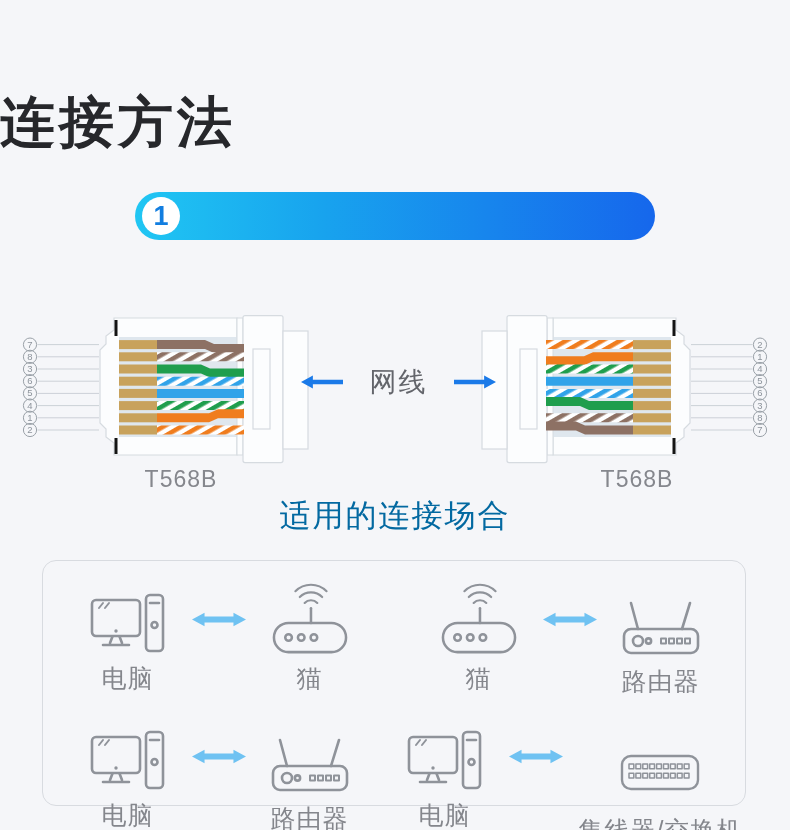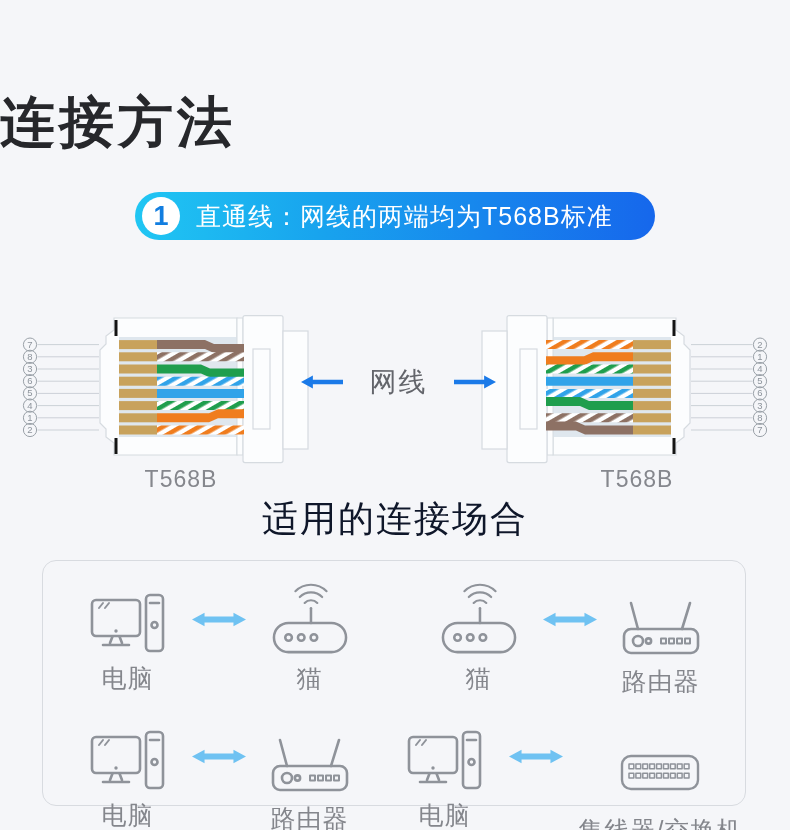--- a/index.html
+++ b/index.html
@@ -27,21 +27,21 @@
   .banner-text{color:#ffffff;font-size:25px;margin-left:16px;letter-spacing:1px;white-space:nowrap;}
   .conn-svg{top:315px;}
   .cable-row{
     top:369px;left:301px;width:195px;height:26px;
     display:flex;align-items:center;justify-content:space-between;
   }
   .cable-label{font-size:27px;color:#63656b;letter-spacing:2px;}
   .t568-label{top:466px;width:200px;text-align:center;font-size:23px;color:#85878d;letter-spacing:1px;}
   .scenarios-title{
     top:495px;left:0;width:790px;text-align:center;margin:0;
-    font-size:36px;font-weight:400;color:#0f172a;letter-spacing:2px;
+    font-size:31px;font-weight:400;color:#0369a1;letter-spacing:2px;
   }
   .scen-box{
     top:560px;left:42px;width:704px;height:246px;
     border:1px solid #d8dbe0;border-radius:14px;box-sizing:border-box;
   }
   .scen-grid{
     width:100%;height:100%;display:grid;
     grid-template-columns:1fr 1fr;grid-template-rows:1fr 1fr;
   }
   .scen-cell{display:flex;align-items:flex-start;justify-content:center;padding-top:20px;}
@@ -53,21 +53,20 @@
 </style>
 </head>
 <body>
 
 <h1 class="abs page-title">连接方法</h1>
 
 <div class="abs banner">
   <div class="banner-badge">
     <span>1</span>
   </div>
-  <span class="banner-text">直通线：网线的两端均为T568B标准</span>
 </div>
 
 <svg id="connL" class="abs conn-svg" style="left:10px" width="300" height="150" viewBox="0 0 300 150">
     <defs>
       <pattern id="left-st-brown" width="9" height="9" patternUnits="userSpaceOnUse" patternTransform="rotate(60)">
         <rect width="9" height="9" fill="#ffffff"></rect>
         <rect width="4.6" height="9" fill="#8d7164"></rect>
       </pattern>
       <pattern id="left-st-green" width="9" height="9" patternUnits="userSpaceOnUse" patternTransform="rotate(60)">
         <rect width="9" height="9" fill="#ffffff"></rect>

